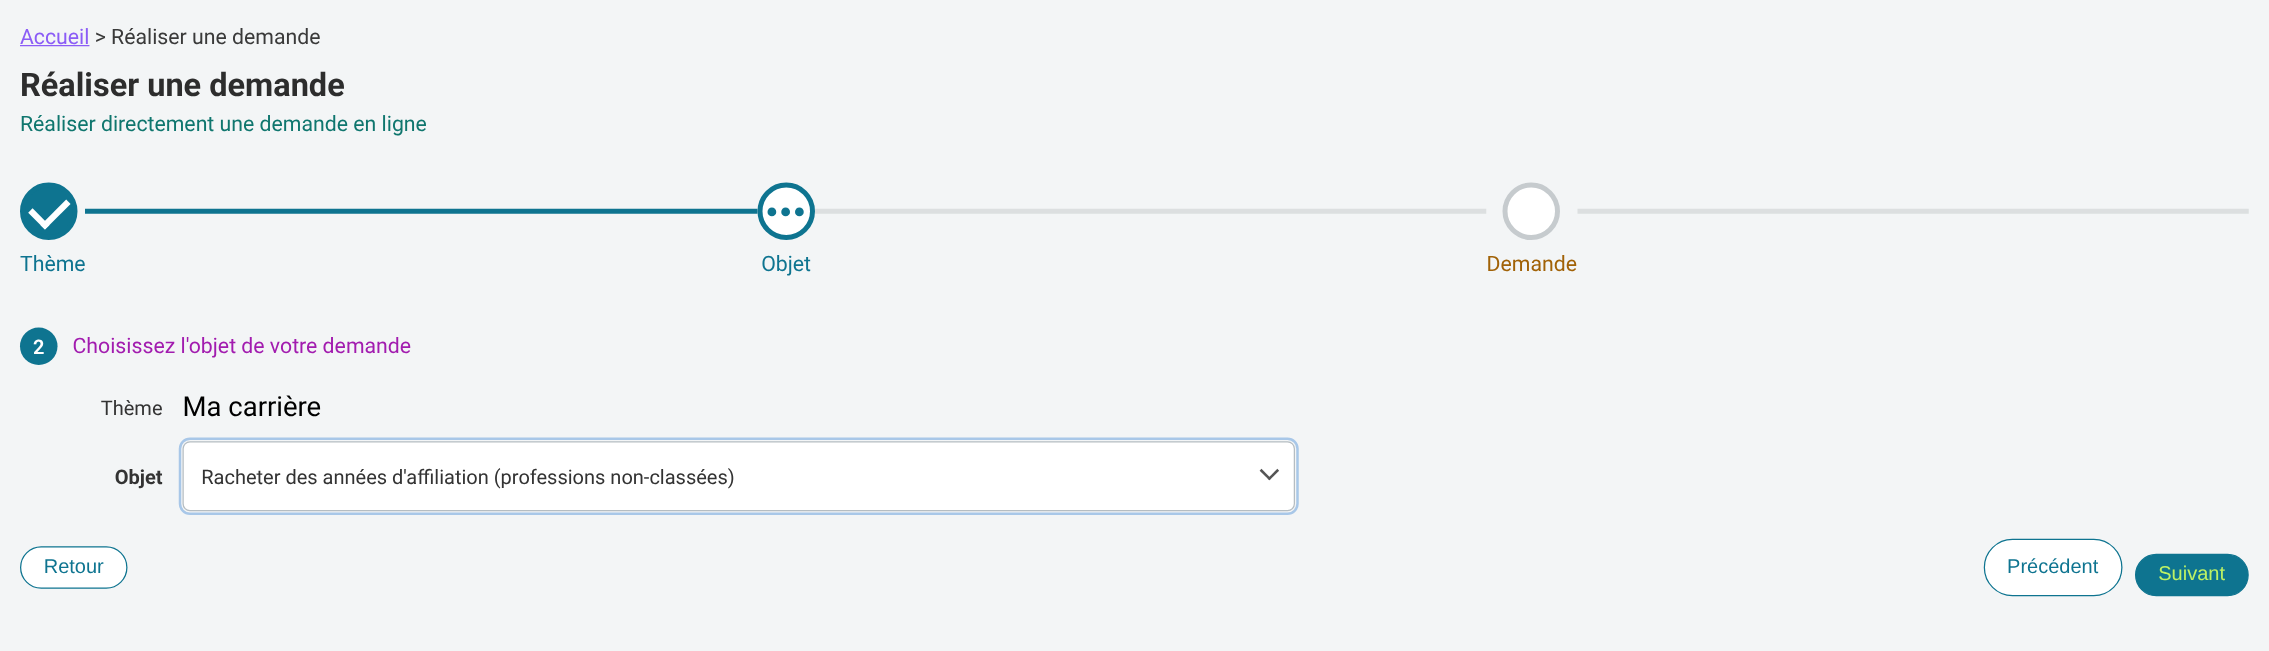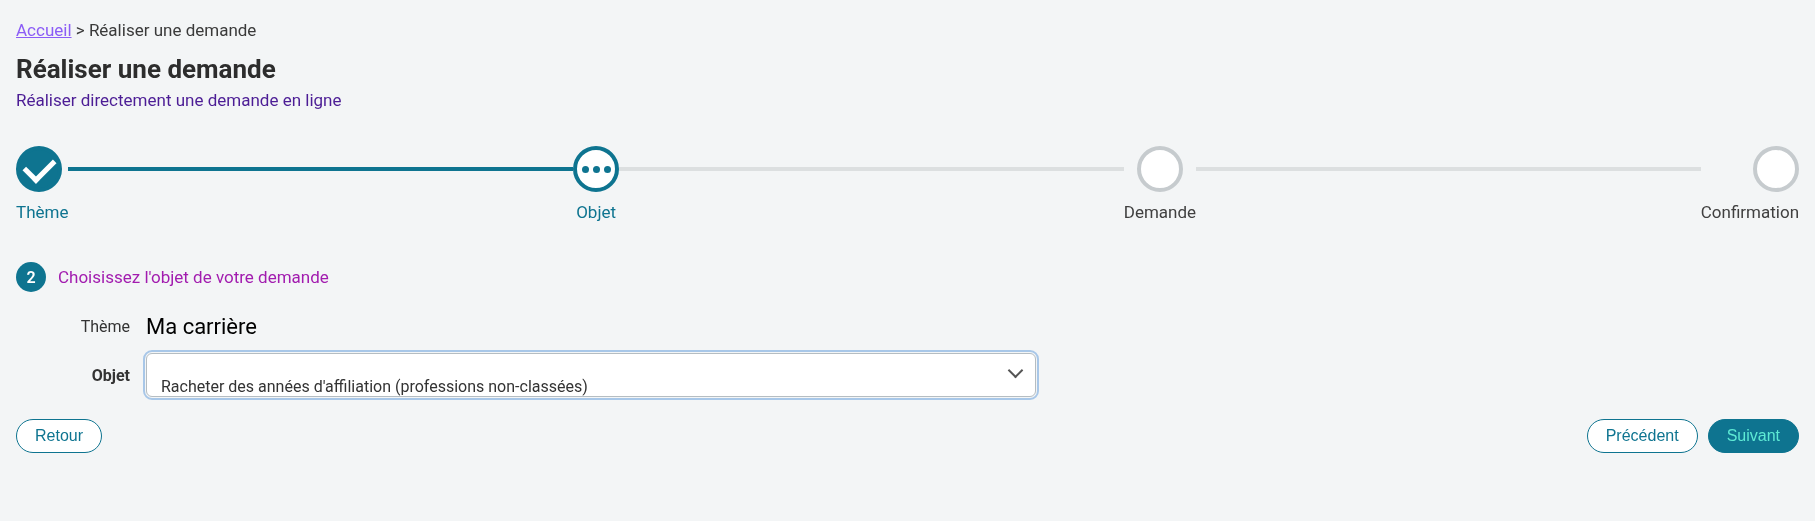--- a/index.html
+++ b/index.html
@@ -6,21 +6,21 @@
   body {
     font-family: -apple-system, BlinkMacSystemFont, "Segoe UI", Roboto, Arial, sans-serif;
     background: #f3f5f6;
     color: #3a3a3a;
     padding: 20px 16px;
     width: 1815px;
   }
   .breadcrumb { font-size: 17px; color: #3a3a3a; margin-bottom: 14px; }
   .breadcrumb a { color: #8b5cf6; text-decoration: underline; }
   h1 { font-size: 26px; font-weight: 700; color: #2d2d2d; margin-bottom: 6px; }
-  .subtitle { font-size: 17px; color: #4c1d95; margin-bottom: 36px; }
+  .subtitle { font-size: 17px; color: #0f766e; margin-bottom: 36px; }
 
   .stepper {
     display: flex;
     align-items: flex-start;
     justify-content: space-between;
     margin-bottom: 40px;
   }
   .step {
     display: flex;
     flex-direction: column;
@@ -45,21 +45,21 @@
     background: #0e7490;
     border-color: #0e7490;
   }
   .step-circle.current {
     background: #fff;
     border-color: #0e7490;
   }
   .step-label {
     margin-top: 10px;
     font-size: 17px;
-    color: #404040;
+    color: #a16207;
   }
   .step-label.active { color: #0e7490; }
   .connector {
     flex: 1;
     height: 4px;
     background: #dcdfe0;
     margin-top: 21px;
   }
   .connector.active { background: #0e7490; }
 
@@ -106,29 +106,29 @@
     color: #333;
   }
   .form-label.bold { font-weight: 700; }
   .form-value { font-size: 22px; color: #000000; }
   .select-wrap {
     width: 890px;
     position: relative;
   }
   .select {
     width: 100%;
-    height: 44px;
+    height: 56px;
     padding: 0 38px 0 14px;
     border: 1px solid #b5bdc2;
     border-radius: 6px;
     background: #fff;
     font-size: 16px;
     color: #333;
     display: flex;
-    align-items: flex-end;
+    align-items: center;
     cursor: pointer;
     outline: 2px solid #a8c7e8;
     outline-offset: 1px;
   }
   .chevron {
     position: absolute;
     right: 14px;
     top: 50%;
     transform: translateY(-50%);
     width: 12px; height: 12px;
@@ -155,22 +155,23 @@
     padding: 7px 18px;
     border-radius: 999px;
     font-size: 16px;
     cursor: pointer;
     background: #fff;
     border: 1.5px solid #0e7490;
     color: #0e7490;
   }
   .btn.primary {
     background: #0e7490;
-    color: #5eead4;
+    color: #bef264;
     border-color: #0e7490;
+    margin-top: 12px;
   }
 </style>
 </head>
 <body>
 
 <nav class="breadcrumb">
   <a href="#">Accueil</a>
   <span>&gt;</span>
   <span>Réaliser une demande</span>
 </nav>
@@ -195,24 +196,20 @@
         </div>
     </div>
     <div class="step-label active">Objet</div>
   </div>
   <div class="connector"></div>
   <div class="step">
     <div class="step-circle"></div>
     <div class="step-label">Demande</div>
   </div>
   <div class="connector"></div>
-  <div class="step">
-    <div class="step-circle"></div>
-    <div class="step-label">Confirmation</div>
-  </div>
 </div>
 
 <div class="section-heading">
   <div class="step-number">2</div>
   <div class="section-title">Choisissez l'objet de votre demande</div>
 </div>
 
 <div class="form-row">
   <div class="form-label">Thème</div>
   <div class="form-value">Ma carrière</div>

